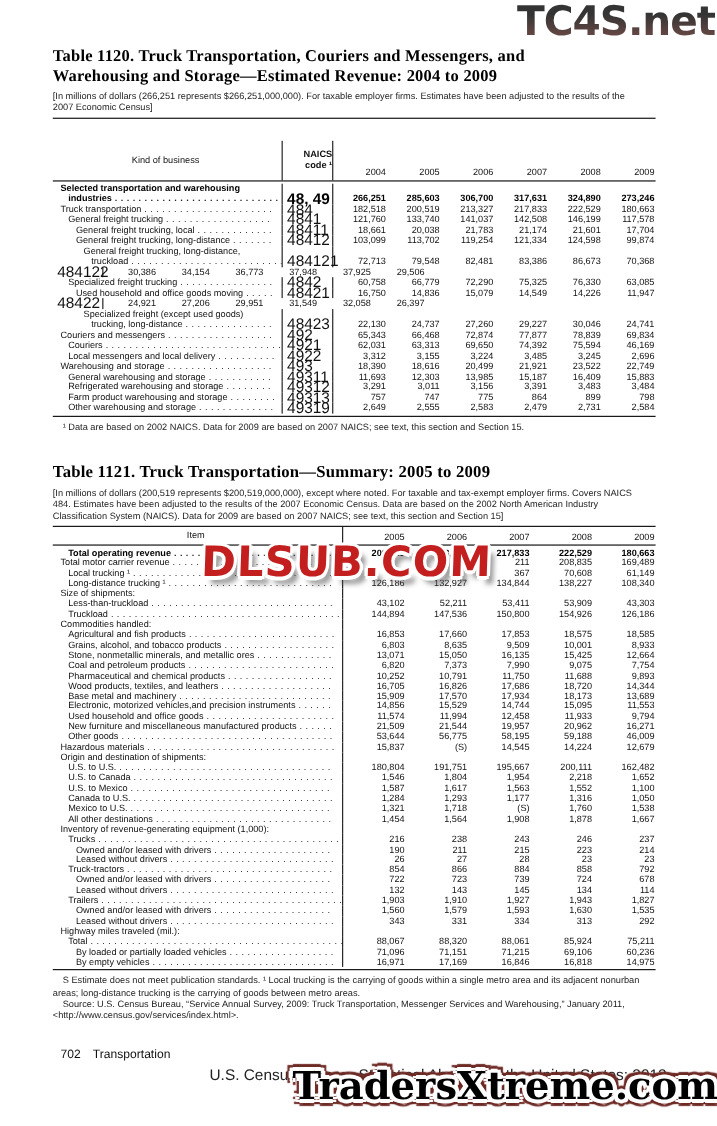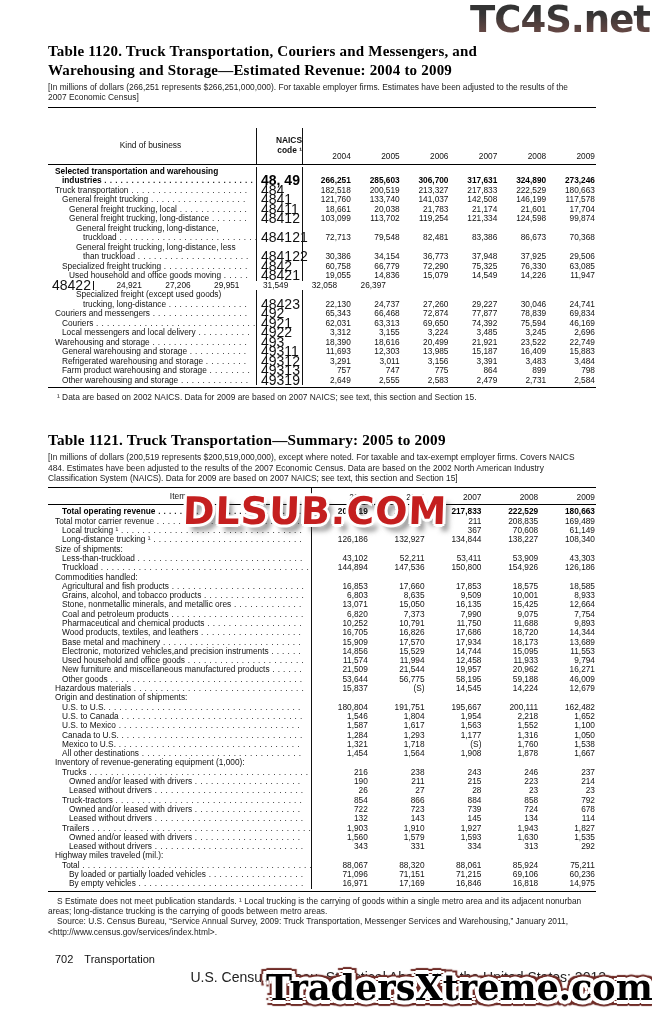--- a/index.html
+++ b/index.html
@@ -159,21 +159,20 @@
             <div class="cell lbl ind3"><span class="">General freight trucking, long-distance, truckload</span><span class="leader">&nbsp;.&nbsp;.&nbsp;.&nbsp;.&nbsp;.&nbsp;.&nbsp;.&nbsp;.&nbsp;.&nbsp;.&nbsp;.&nbsp;.&nbsp;.&nbsp;.&nbsp;.&nbsp;.&nbsp;.&nbsp;.&nbsp;.&nbsp;.&nbsp;.&nbsp;.&nbsp;.&nbsp;.&nbsp;.&nbsp;.&nbsp;.&nbsp;.&nbsp;.&nbsp;.&nbsp;.&nbsp;.&nbsp;.&nbsp;.&nbsp;.&nbsp;.&nbsp;.&nbsp;.&nbsp;.&nbsp;.&nbsp;.&nbsp;.&nbsp;.&nbsp;.&nbsp;.&nbsp;.&nbsp;.&nbsp;.&nbsp;.&nbsp;.&nbsp;.&nbsp;.&nbsp;.&nbsp;.&nbsp;.&nbsp;.&nbsp;.&nbsp;.&nbsp;.&nbsp;.&nbsp;.&nbsp;.&nbsp;.&nbsp;.&nbsp;.&nbsp;.&nbsp;.&nbsp;.&nbsp;.&nbsp;.&nbsp;.&nbsp;.&nbsp;.&nbsp;.&nbsp;.&nbsp;.&nbsp;.&nbsp;.&nbsp;.&nbsp;.&nbsp;.&nbsp;.&nbsp;.&nbsp;.&nbsp;.&nbsp;.&nbsp;.&nbsp;.&nbsp;.&nbsp;.&nbsp;.&nbsp;.&nbsp;.&nbsp;.&nbsp;.&nbsp;.&nbsp;.&nbsp;.&nbsp;.&nbsp;.&nbsp;.&nbsp;.&nbsp;.&nbsp;.&nbsp;.&nbsp;.&nbsp;.&nbsp;.&nbsp;.&nbsp;.&nbsp;.&nbsp;.&nbsp;.&nbsp;.&nbsp;.&nbsp;.&nbsp;.&nbsp;.&nbsp;.&nbsp;.&nbsp;</span></div>
             <div class="cell naics">484121</div>
             <div class="cell num">72,713</div>
             <div class="cell num">79,548</div>
             <div class="cell num">82,481</div>
             <div class="cell num">83,386</div>
             <div class="cell num">86,673</div>
             <div class="cell num">70,368</div>
           </div>
           <div class="trow">
-            <div class="cell lbl ind3"><span class="">General freight trucking, long-distance, less than truckload</span><span class="leader">&nbsp;.&nbsp;.&nbsp;.&nbsp;.&nbsp;.&nbsp;.&nbsp;.&nbsp;.&nbsp;.&nbsp;.&nbsp;.&nbsp;.&nbsp;.&nbsp;.&nbsp;.&nbsp;.&nbsp;.&nbsp;.&nbsp;.&nbsp;.&nbsp;.&nbsp;</span></div>
             <div class="cell naics">484122</div>
             <div class="cell num">30,386</div>
             <div class="cell num">34,154</div>
             <div class="cell num">36,773</div>
             <div class="cell num">37,948</div>
             <div class="cell num">37,925</div>
             <div class="cell num">29,506</div>
           </div>
           <div class="trow">
             <div class="cell lbl ind1"><span class="">Specialized freight trucking</span><span class="leader">&nbsp;.&nbsp;.&nbsp;.&nbsp;.&nbsp;.&nbsp;.&nbsp;.&nbsp;.&nbsp;.&nbsp;.&nbsp;.&nbsp;.&nbsp;.&nbsp;.&nbsp;.&nbsp;.&nbsp;</span></div>
@@ -181,21 +180,21 @@
             <div class="cell num">60,758</div>
             <div class="cell num">66,779</div>
             <div class="cell num">72,290</div>
             <div class="cell num">75,325</div>
             <div class="cell num">76,330</div>
             <div class="cell num">63,085</div>
           </div>
           <div class="trow">
             <div class="cell lbl ind2"><span class="">Used household and office goods moving</span><span class="leader">&nbsp;.&nbsp;.&nbsp;.&nbsp;.&nbsp;.&nbsp;</span></div>
             <div class="cell naics">48421</div>
-            <div class="cell num">19,055</div>
+            <div class="cell num">16,750</div>
             <div class="cell num">14,836</div>
             <div class="cell num">15,079</div>
             <div class="cell num">14,549</div>
             <div class="cell num">14,226</div>
             <div class="cell num">11,947</div>
           </div>
           <div class="trow">
             <div class="cell naics">48422</div>
             <div class="cell num">24,921</div>
             <div class="cell num">27,206</div>

